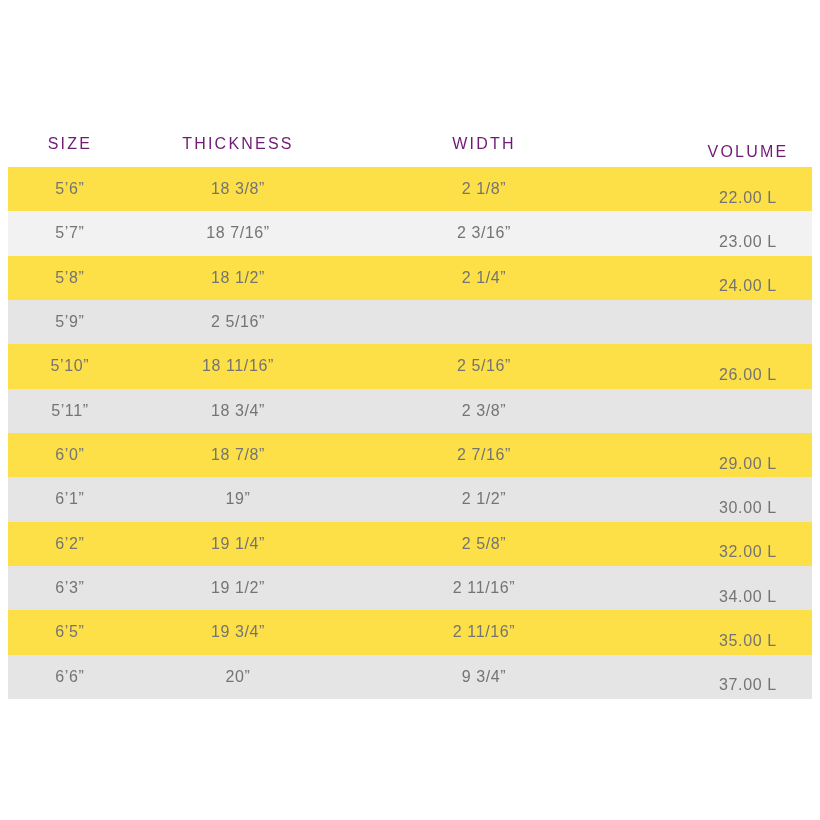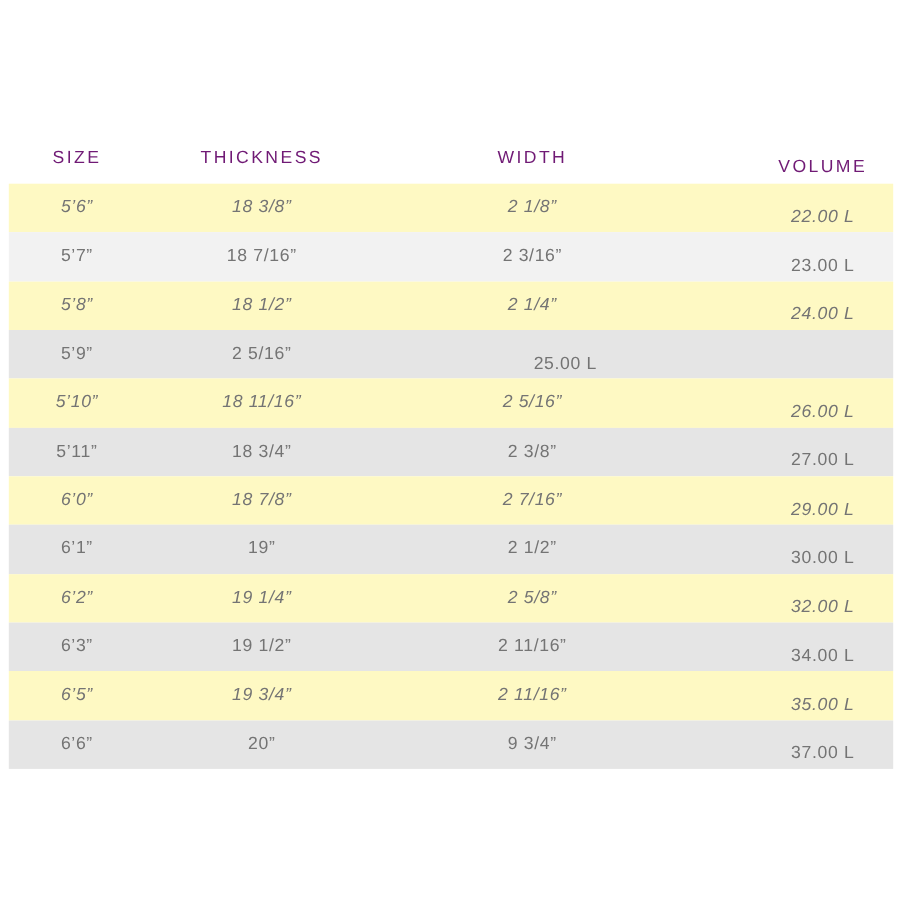--- a/index.html
+++ b/index.html
@@ -36,21 +36,21 @@
   }
   .cell {
     text-align: center;
     font-size: 16px;
     letter-spacing: 0.6px;
     color: #747474;
     white-space: nowrap;
   }
   
   .c4 { padding-left: 60px; margin-top: 17px; }
-  .row-shade { background: #fef9c3; font-style: italic; }
+  .row-shade { background: #fde047; }
   .row-highlight { background: #f2f2f2; }
   .row-plain { background: #e5e5e5; }
 </style>
 </head>
 <body>
 
 <div class="screen">
   <div class="size-chart">
 
     <div class="hdr-row">
@@ -77,35 +77,33 @@
     <div class="row row-shade">
       <div class="cell c1">5’8”</div>
       <div class="cell c2">18 1/2”</div>
       <div class="cell c3">2 1/4”</div>
       <div class="cell c4">24.00 L</div>
     </div>
 
     <div class="row row-plain">
       <div class="cell c1">5’9”</div>
       <div class="cell c3">2 5/16”</div>
-      <div class="cell c4">25.00 L</div>
     </div>
 
     <div class="row row-shade">
       <div class="cell c1">5’10”</div>
       <div class="cell c2">18 11/16”</div>
       <div class="cell c3">2 5/16”</div>
       <div class="cell c4">26.00 L</div>
     </div>
 
     <div class="row row-plain">
       <div class="cell c1">5’11”</div>
       <div class="cell c2">18 3/4”</div>
       <div class="cell c3">2 3/8”</div>
-      <div class="cell c4">27.00 L</div>
     </div>
 
     <div class="row row-shade">
       <div class="cell c1">6’0”</div>
       <div class="cell c2">18 7/8”</div>
       <div class="cell c3">2 7/16”</div>
       <div class="cell c4">29.00 L</div>
     </div>
 
     <div class="row row-plain">

